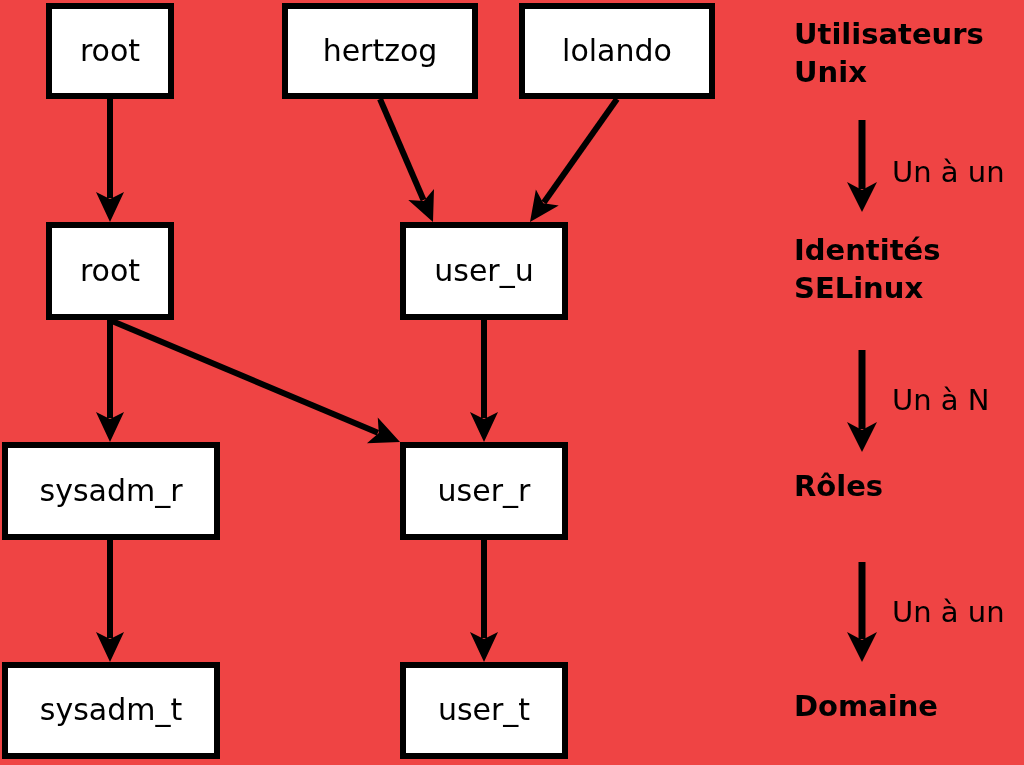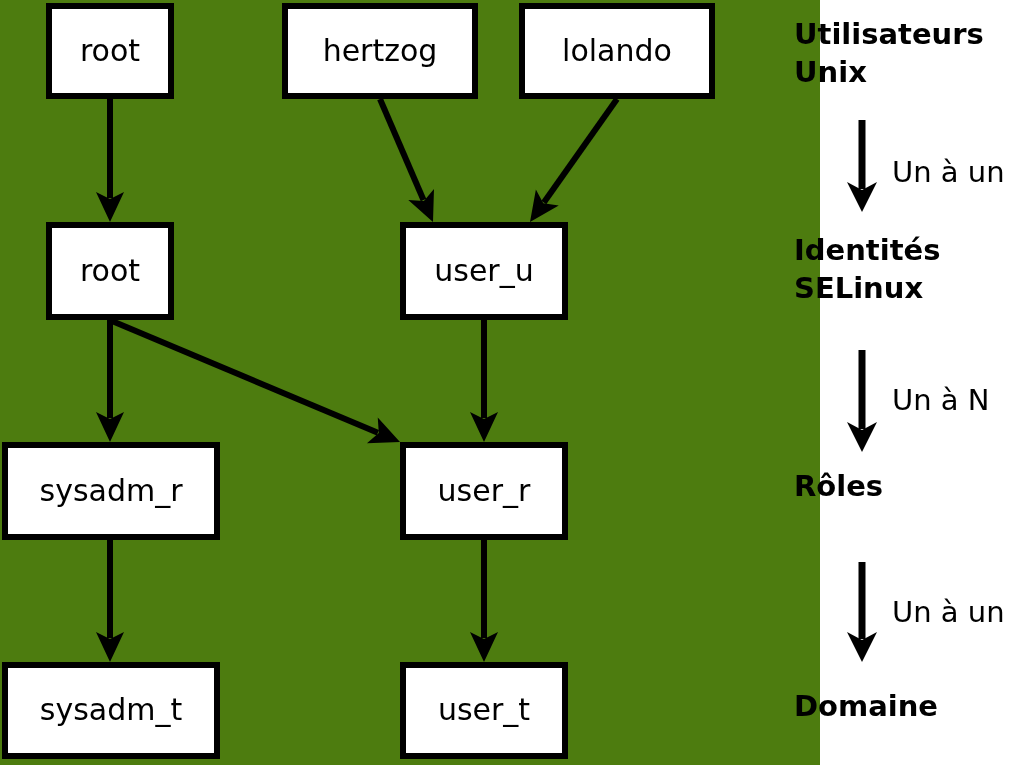--- a/index.html
+++ b/index.html
@@ -8,23 +8,23 @@
     background: #ffffff;
   }
   body {
     width: 1024px;
     height: 765px;
     overflow: hidden;
     font-family: "DejaVu Sans", sans-serif;
   }
   #diagram-root {
     position: relative;
-    width: 820px;
+    width: 1024px;
     height: 765px;
-    background: #4d7c0f;
+    background: #ef4444;
   }
   svg.canvas {
     position: absolute;
     top: 0;
     left: 0;
     width: 1024px;
     height: 765px;
     display: block;
   }
   .node-box {

